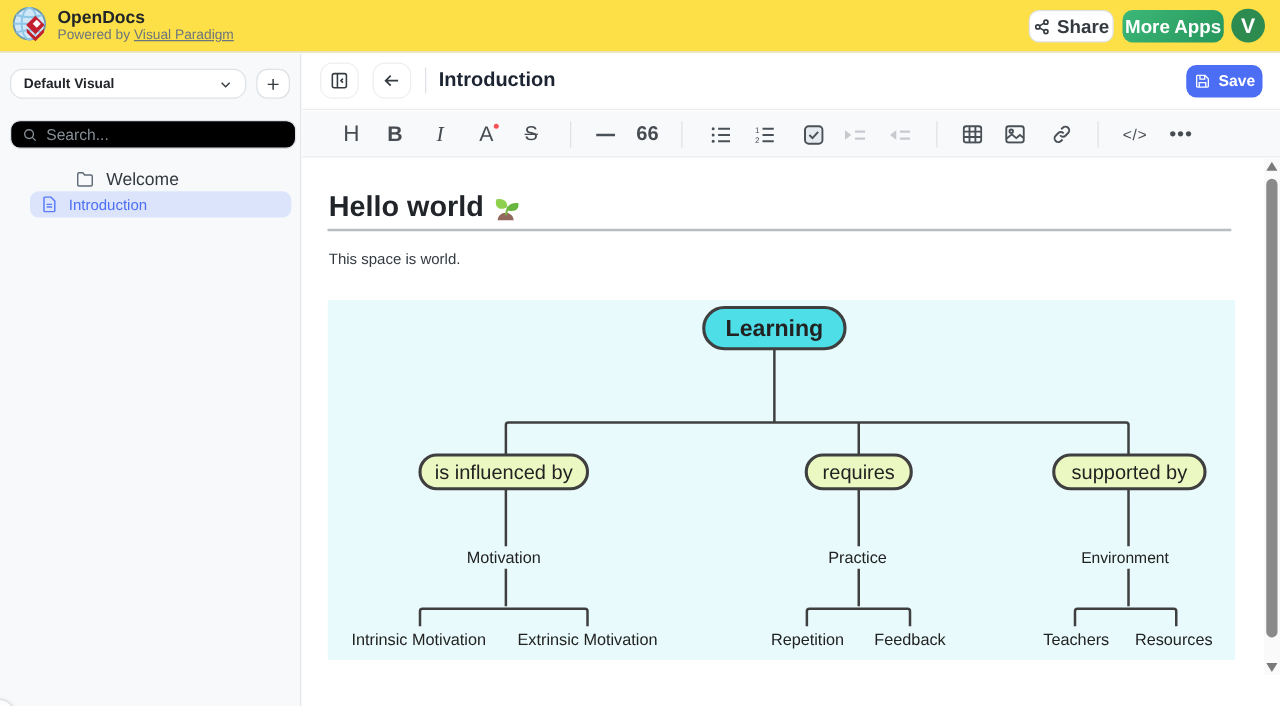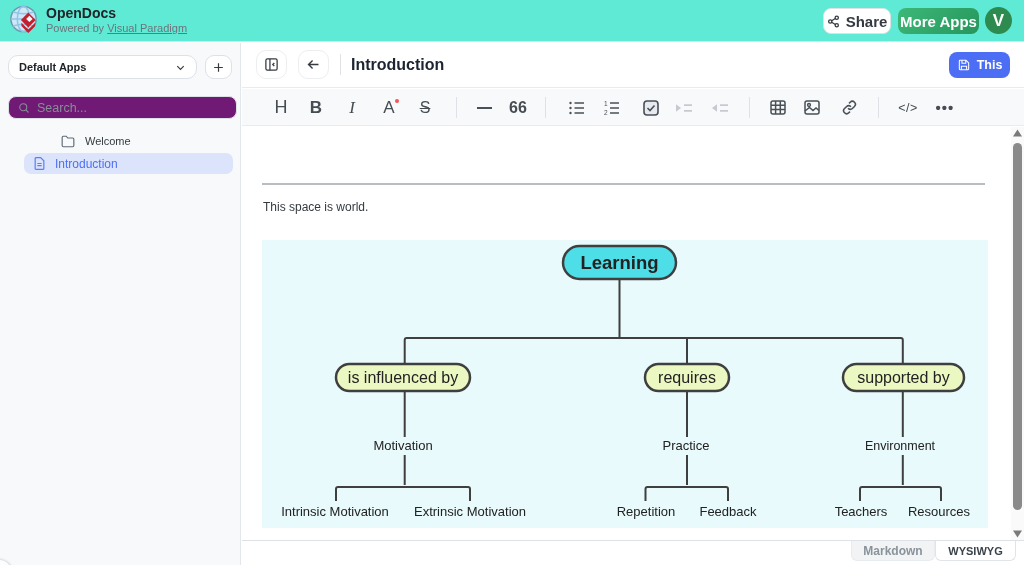--- a/index.html
+++ b/index.html
@@ -1,43 +1,43 @@
 <!DOCTYPE html>
 <html><head>
 <meta charset="utf-8">
 <style>
   * { margin:0; padding:0; box-sizing:border-box; }
   html,body { width:1024px; height:565px; overflow:hidden; background:#fff;
     font-family:"Liberation Sans", sans-serif; }
   .abs { position:absolute; }
   
   #header { position:absolute; left:0; top:0; width:1024px; height:42px;
-    background:#5eead4; border-bottom:1px solid #dee2e6; }
+    background:#fde047; border-bottom:1px solid #dee2e6; }
   #brandname { position:absolute; left:46px; top:5px; font-size:14px; font-weight:bold; color:#212529; }
   #brandsub { position:absolute; left:46px; top:22px; font-size:11px; color:#6c757d; }
   #brandsub a { color:#6c757d; text-decoration:underline; }
   .hbtn { position:absolute; top:8px; height:26px; border-radius:8px; display:flex;
     align-items:center; justify-content:center; font-size:15px; font-weight:bold; }
   #share { left:823px; width:68px; background:#fff; border:1px solid #dee2e6; color:#343a40; gap:6px; }
   #moreapps { left:898px; width:81px; background:linear-gradient(135deg,#3cb878,#27965c); color:#fff; border:none; }
   #avatar { position:absolute; left:985px; top:7px; width:27px; height:27px; border-radius:50%;
     background:#2e8b50; color:#fff; font-size:17px; font-weight:bold; display:flex; align-items:center; justify-content:center; }
   
   #sidebar { position:absolute; left:0; top:43px; width:241px; height:522px;
     background:#f8f9fa; border-right:1px solid #e3e6ea; overflow:hidden; }
   #spacesel { position:absolute; left:8px; top:12px; width:189px; height:24px; background:#fff;
     border:1px solid #dee2e6; border-radius:10px; display:flex; align-items:center; padding:0 10px;
     font-size:11px; font-weight:bold; color:#212529; }
   #plusbtn { position:absolute; left:205px; top:12px; width:27px; height:24px; background:#fff;
     border:1px solid #dee2e6; border-radius:9px; display:flex; align-items:center; justify-content:center; }
-  #searchbox { position:absolute; left:8px; top:53px; width:229px; height:23px; background:#701a75;
+  #searchbox { position:absolute; left:8px; top:53px; width:229px; height:23px; background:#000000;
     border:1px solid #dee2e6; border-radius:8px; display:flex; align-items:center; padding:0 9px; gap:7px;
     font-size:12.5px; color:#868e96; }
-  #welcome { position:absolute; left:15px; top:92px; display:flex; align-items:flex-start; gap:10px;
-    font-size:11px; color:#343a40;padding-left:46px; }
+  #welcome { position:absolute; left:15px; top:92px; display:flex; align-items:center; gap:10px;
+    font-size:14px; color:#343a40;padding-left:46px; }
   #introitem { position:absolute; left:24px; top:110px; width:209px; height:21px; background:#dbe4fb;
     border-radius:7px; display:flex; align-items:center; padding:0 10px; gap:10px;
     font-size:12px; color:#4c6ef5; }
   
   #main { position:absolute; left:242px; top:43px; width:782px; height:522px; background:#fff; }
   #ttoolbar { position:absolute; left:0; top:0; width:782px; height:45px; background:#fff;
     border-bottom:1px solid #e9ecef; }
   .tbtn { position:absolute; top:7px; width:31px; height:29px; background:#fff;
     border:1px solid #eceef0; border-radius:10px; display:flex; align-items:center; justify-content:center; }
   #panelbtn { left:14px; }
@@ -96,21 +96,21 @@
         <line x1="8.6" y1="13.5" x2="15.4" y2="17.5"></line>
     </svg>
     <span>Share</span>
   </div>
   <div id="moreapps" class="hbtn">More Apps</div>
   <div id="avatar">V</div>
 </div>
 
 <div id="sidebar">
   <div id="spacesel">
-    <span>Default Apps</span>
+    <span>Default Visual</span>
     <svg style="position:absolute;right:10px" width="11" height="11" viewBox="0 0 24 24" fill="none" stroke="#343a40" stroke-width="2.5">
         <path d="M5 9 L12 16 L19 9"></path>
       </svg>
   </div>
   <div id="plusbtn">
     <svg width="13" height="13" viewBox="0 0 24 24" fill="none" stroke="#343a40" stroke-width="2.2">
         <path d="M12 4 V20 M4 12 H20"></path>
       </svg>
   </div>
   <div id="searchbox">
@@ -151,21 +151,21 @@
         </svg>
     </div>
     <div id="tdivider"></div>
     <div id="doctitle">Introduction</div>
     <div id="savebtn">
       <svg width="14" height="14" viewBox="0 0 24 24" fill="none" stroke="#fff" stroke-width="1.8">
           <path d="M5 4 h10.5 L20 8.5 V19 a1 1 0 0 1-1 1 H5 a1 1 0 0 1-1-1 V5 a1 1 0 0 1 1-1 Z"></path>
           <path d="M8.5 4 v5 h6.5 v-5"></path>
           <path d="M7.5 20 v-6 h9 v6"></path>
         </svg>
-      <span>This</span>
+      <span>Save</span>
     </div>
   </div>
   <div id="ftoolbar">
     <div class="fi" style="left:27px;font-size:18px">H</div>
     <div class="fi" style="left:62px;font-size:17px;font-weight:bold">B</div>
     <div class="fi" style="left:98px;font-size:17px;font-style:italic;font-family:'Liberation Serif',serif">I</div>
     <div class="fi" style="left:135px;font-size:17px">A<span style="position:absolute;top:10px;right:2px;width:4px;height:4px;border-radius:50%;background:#fa5252"></span></div>
     <div class="fi" style="left:171px;font-size:16px;text-decoration:line-through">S</div>
     <div class="fdiv" style="left:214px"></div>
     <div class="fi" style="left:230px">
@@ -224,20 +224,28 @@
         <svg width="17" height="17" viewBox="0 0 24 24" fill="none" stroke="#495057" stroke-width="2.2">
           <path d="M10 13 a4 4 0 0 0 6 .5 l3-3 a4 4 0 0 0-6-6 l-1.7 1.7"></path>
           <path d="M14 11 a4 4 0 0 0-6-.5 l-3 3 a4 4 0 0 0 6 6 l1.7-1.7"></path>
         </svg>
       </div>
     <div class="fdiv" style="left:636px"></div>
     <div class="fi" style="left:652px;width:28px;font-size:12.5px;letter-spacing:0.5px">&lt;/&gt;</div>
     <div class="fi" style="left:691px;font-size:15px;font-weight:bold;letter-spacing:1px">•••</div>
   </div>
   <div id="content">
+    <div id="h1">Hello world
+      <svg style="vertical-align:-4px" width="23" height="23" viewBox="0 0 24 24">
+        <path d="M5.2 23.2 a6.8 6.2 0 0 1 13.6 0 Z" fill="#92685e"></path>
+        <path d="M12.3 19 C12.7 15 13.2 13.5 14.6 11.5" stroke="#7ab648" stroke-width="1.7" fill="none"></path>
+        <path d="M13 12.5 C6.5 15.5 2.5 12 4.2 5.8 C10.5 4.5 14.2 8 13 12.5 Z" fill="#8fd14f"></path>
+        <path d="M13.6 14.8 C20 17 23.5 13.8 22.6 8.8 C16.5 8.2 13 11 13.6 14.8 Z" fill="#68b63e"></path>
+      </svg>
+    </div>
     <div id="hr"></div>
     <div id="para">This space is world.</div>
 
     <svg class="abs" style="left:20px;top:113px" width="726" height="288" viewBox="0 0 726 288">
       <rect x="0" y="0" width="726" height="288" fill="#e8fafc"></rect>
       <g stroke="#3f3f3f" stroke-width="2" fill="none">
         <path d="M357.5 37 V98"></path>
         <path d="M142.7 126 V100 Q142.7 98 144.7 98 H638.8 Q640.8 98 640.8 100 V126"></path>
         <path d="M425 98 V126"></path>
         <path d="M142.7 151 V197 M142.7 215 V245 M425 151 V197 M425 215 V245 M640.8 151 V197 M640.8 215 V245"></path>
@@ -270,17 +278,13 @@
     <div id="sbar">
       <svg style="position:absolute;left:2px;top:2px" width="9" height="8" viewBox="0 0 10 8">
           <path d="M5 0 L10 8 H0 Z" fill="#7a7a7a"></path>
         </svg>
       <div id="sthumb"></div>
       <svg style="position:absolute;left:2px;top:403px" width="9" height="8" viewBox="0 0 10 8">
           <path d="M5 8 L10 0 H0 Z" fill="#7a7a7a"></path>
         </svg>
     </div>
   </div>
-  <div id="bottombar">
-    <div id="mdtab">Markdown</div>
-    <div id="wytab">WYSIWYG</div>
-  </div>
 </div>
 
 </body></html>

